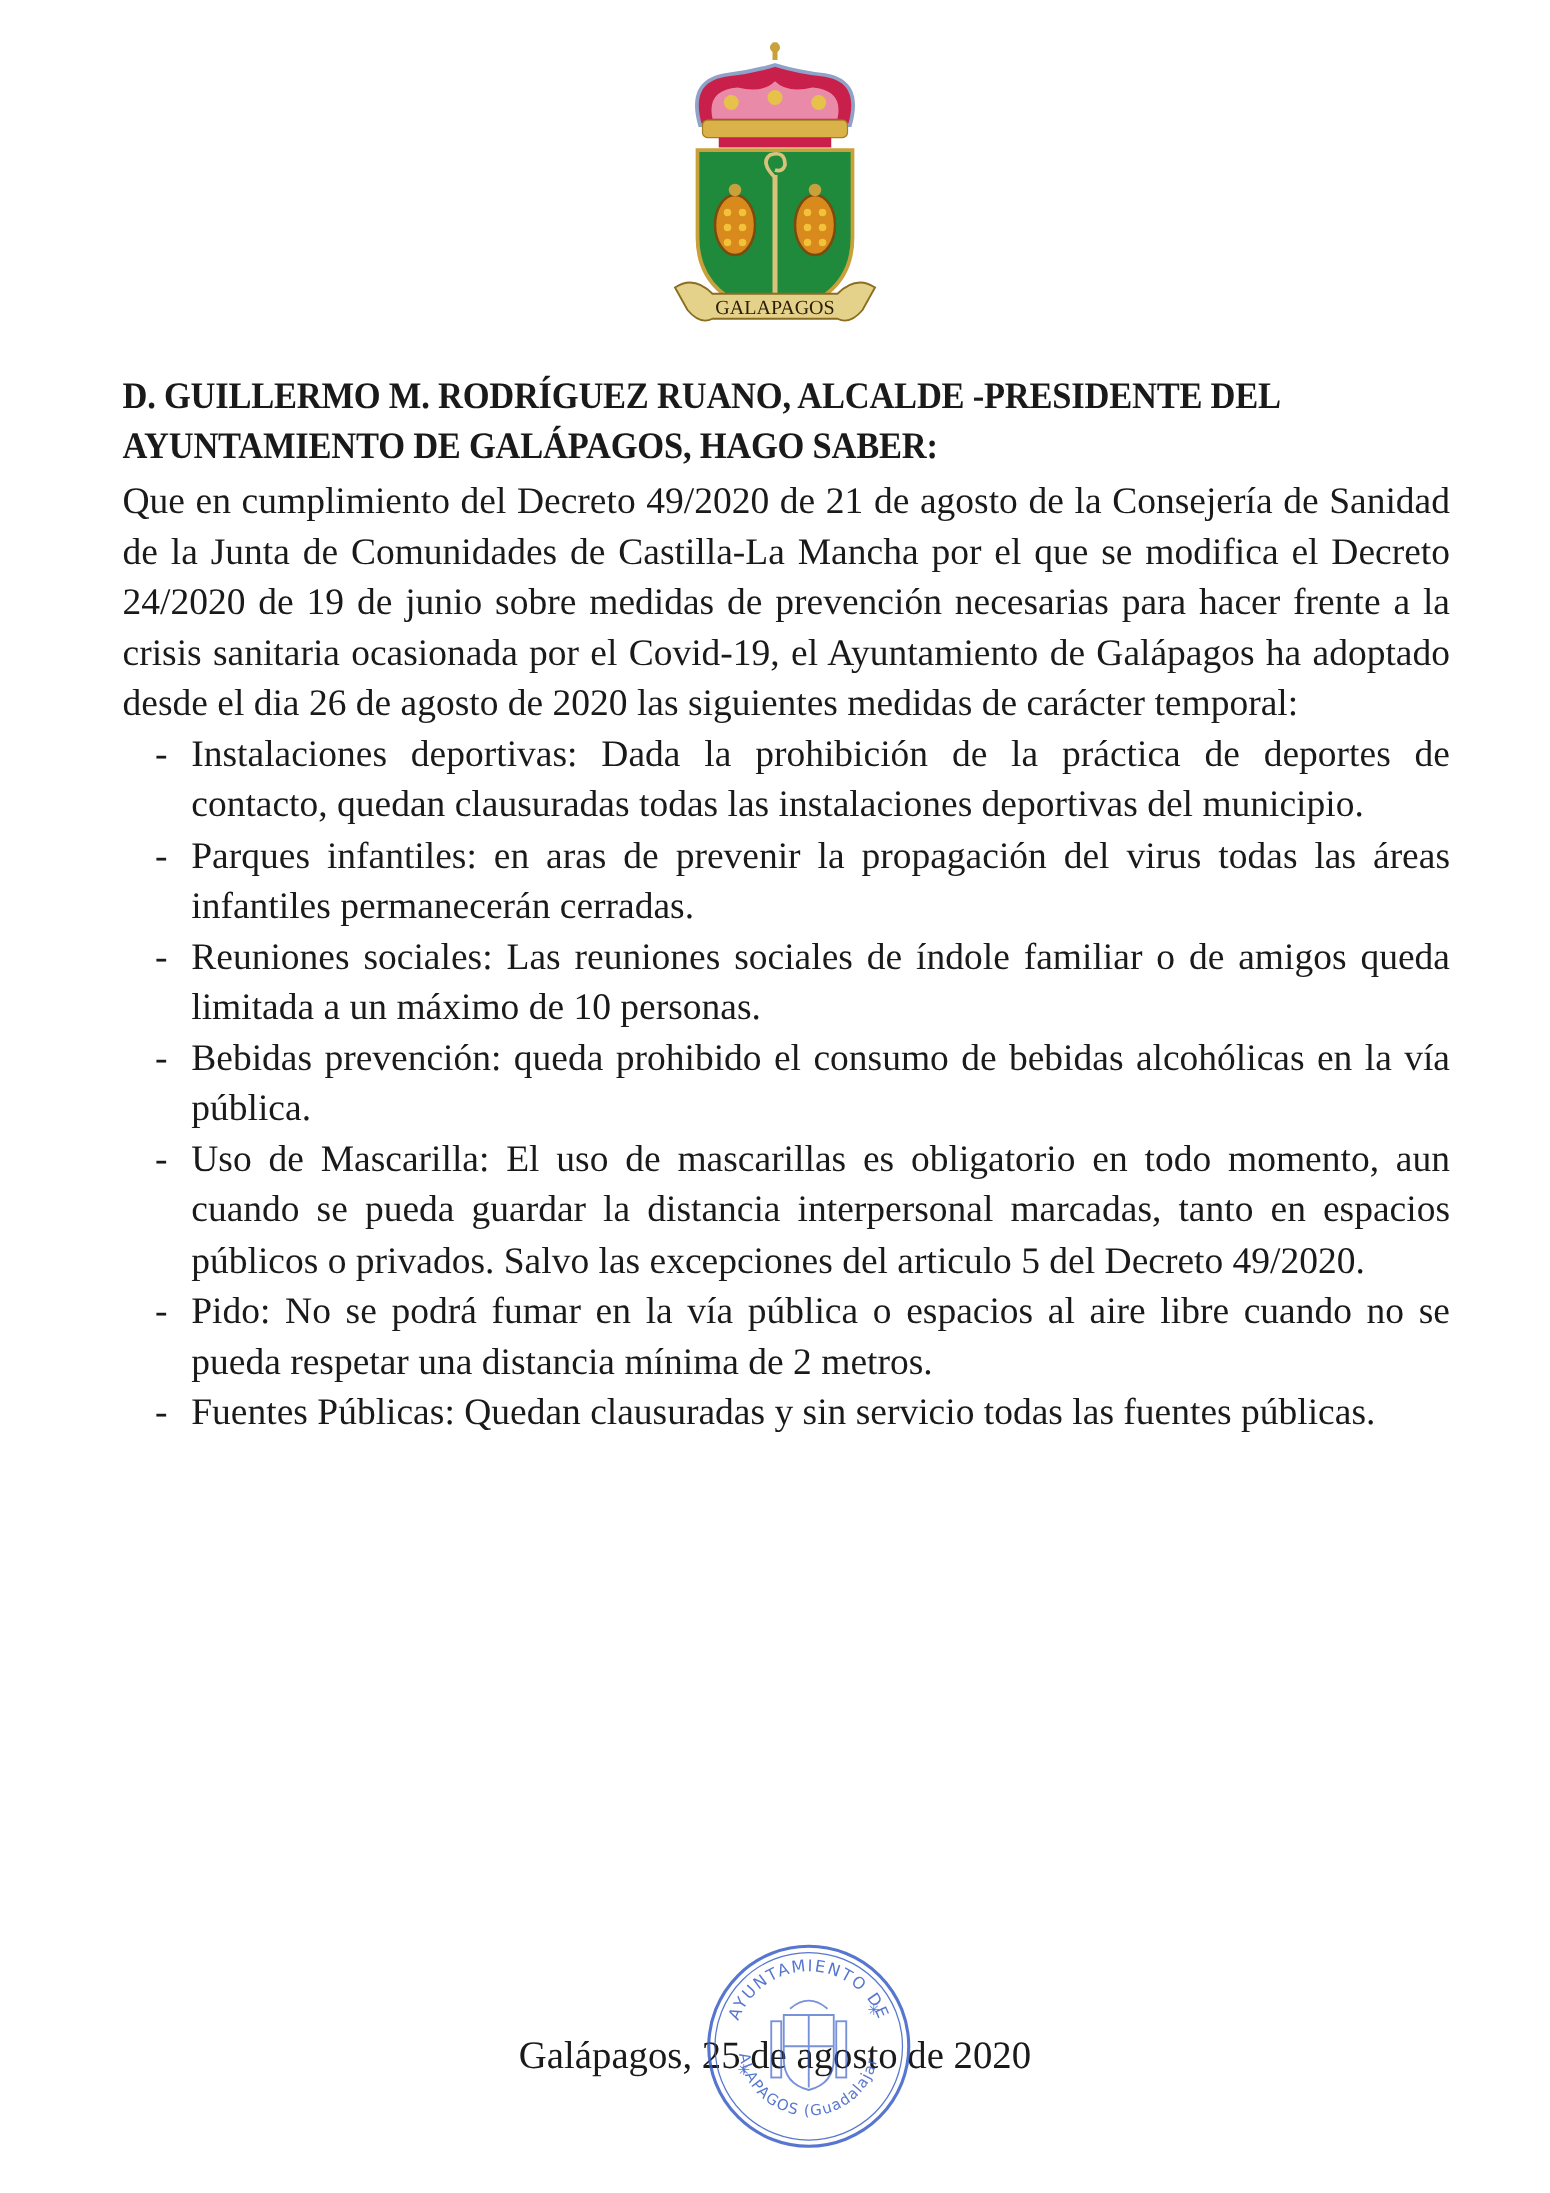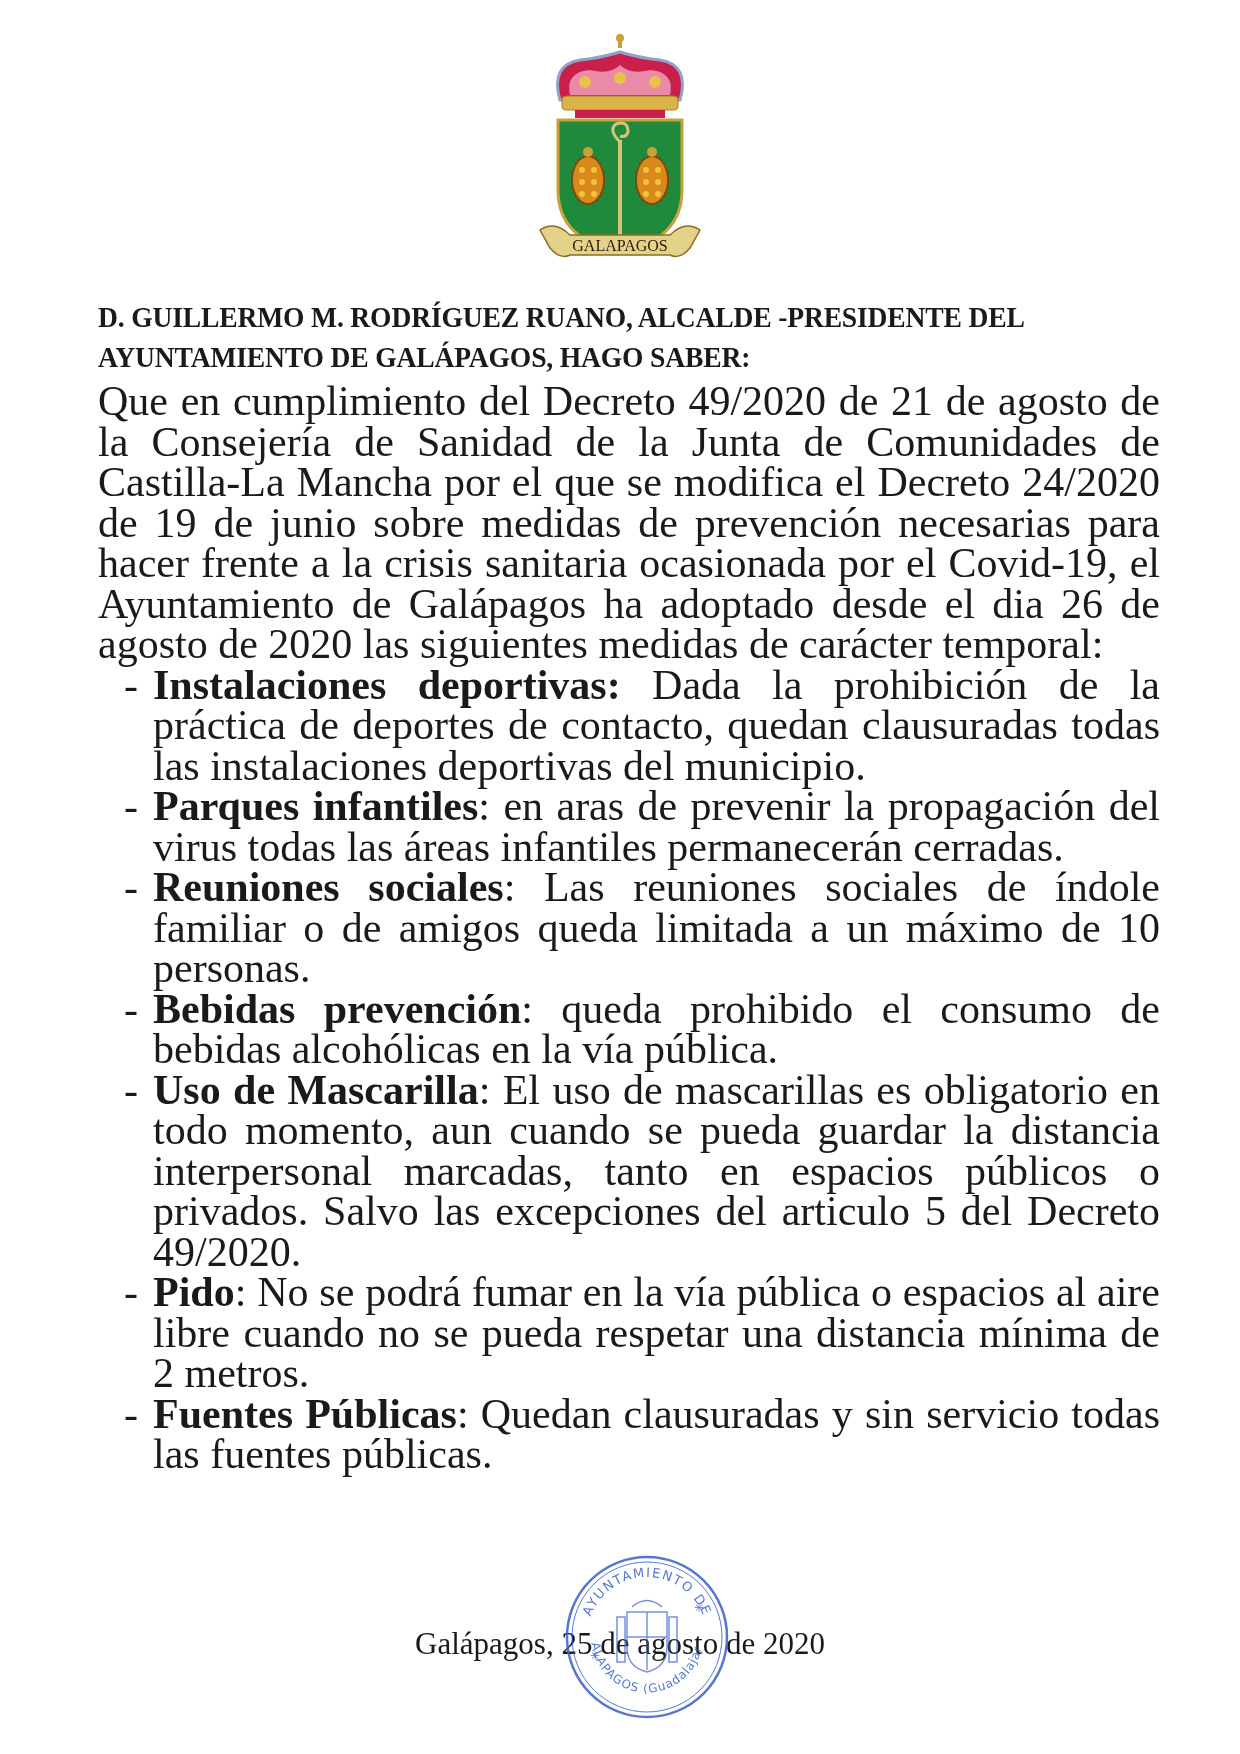--- a/index.html
+++ b/index.html
@@ -37,21 +37,21 @@
       letter-spacing: -0.2px;
       transform: scaleX(0.92);
       transform-origin: left top;
       width: 1155px;
     }
     .body {
       position: absolute;
       left: 98px;
       top: 381px;
       width: 1062px;
-      font-size: 42px;
+      font-size: 30px;
       line-height: 40.5px;
       text-align: justify;
     }
     .body p { margin: 0; }
     .intro {
       text-align: justify;
     }
     .measures {
       margin: 0;
       padding: 0;
@@ -60,21 +60,21 @@
     .measure {
       position: relative;
       padding-left: 55px;
       text-align: justify;
     }
     .measure .dash {
       position: absolute;
       left: 26px;
       top: 0;
     }
-    .measure .label { font-weight: bold; }
+    .measure .label { font-weight: normal; }
     .closing {
       padding-left: 26px;
       text-align: left;
     }
     .signoff {
       position: absolute;
       left: 0;
       width: 1240px;
       top: 1588px;
       text-align: center;

